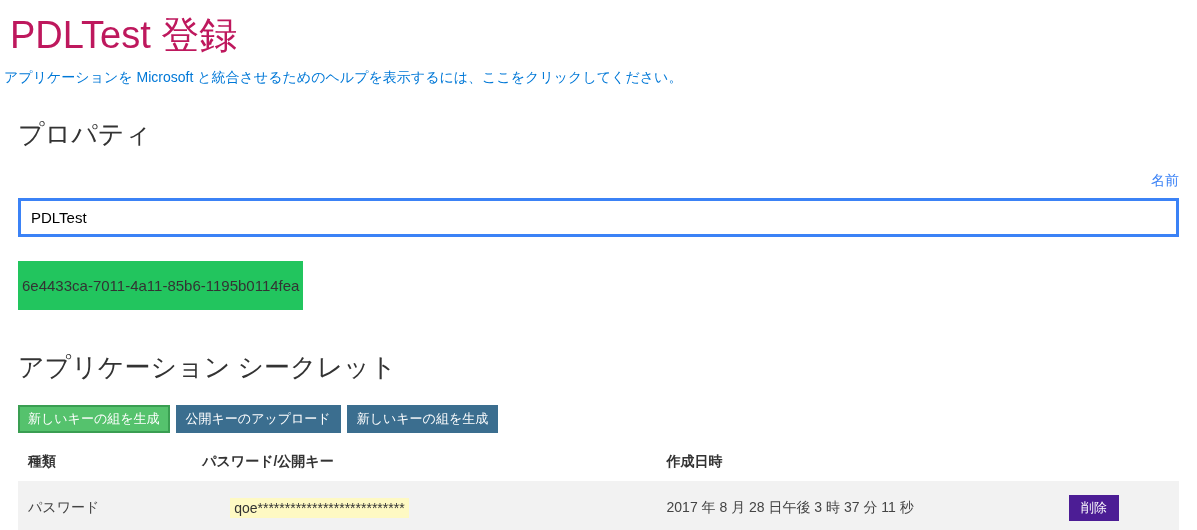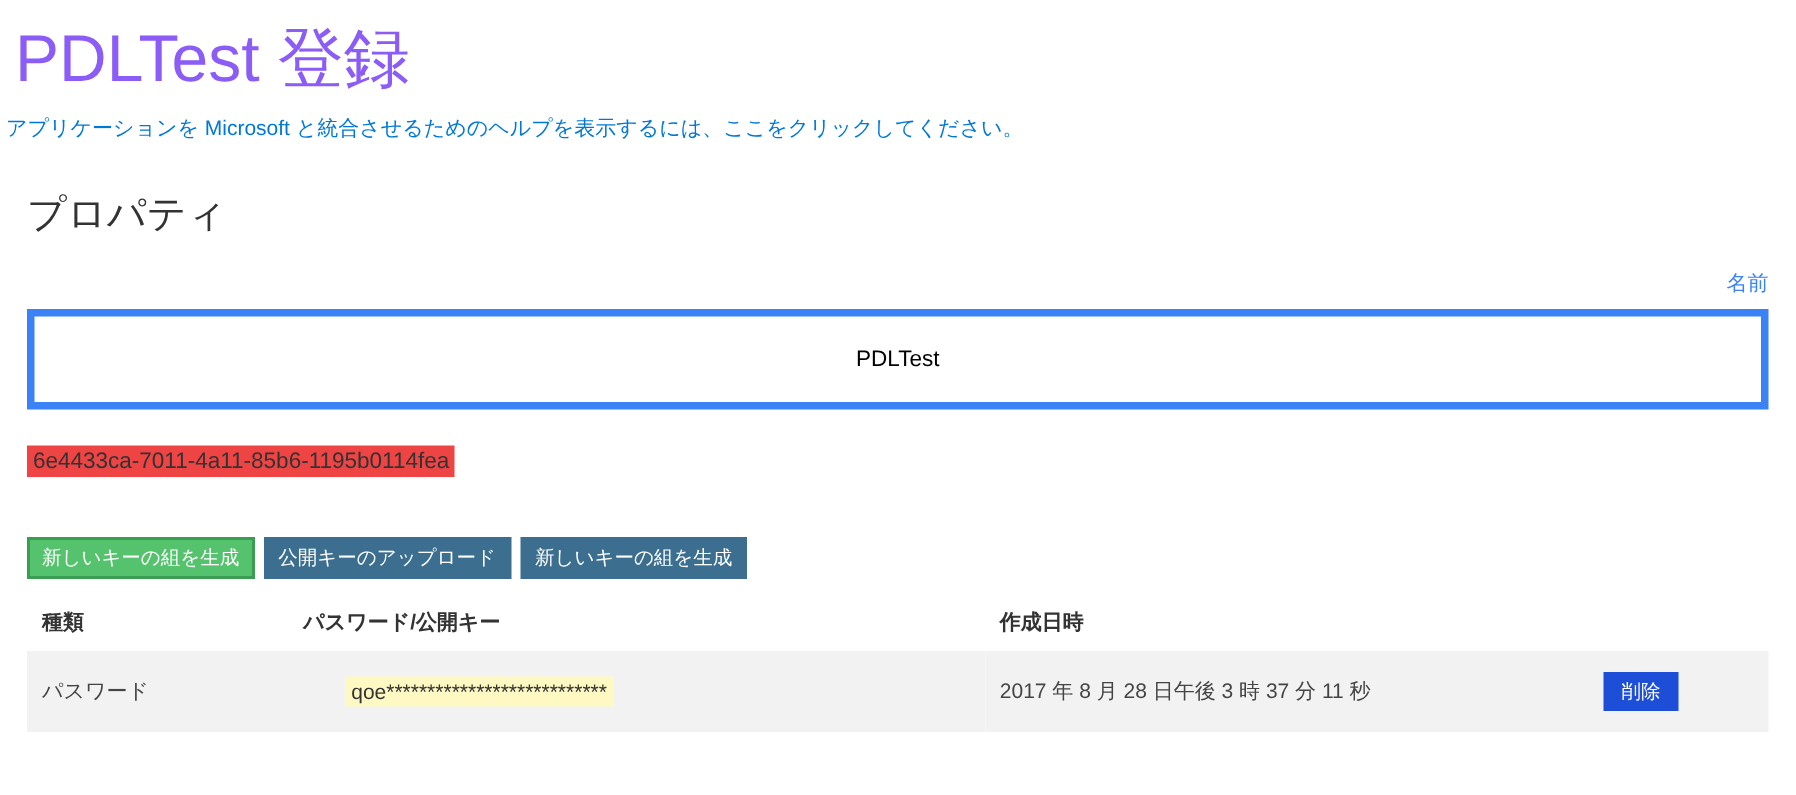--- a/index.html
+++ b/index.html
@@ -8,23 +8,23 @@
       padding: 0;
     }
     body {
       font-family: "Segoe UI", "Meiryo", "Yu Gothic", sans-serif;
       font-size: 14px;
       color: #333;
       background: #fff;
       padding: 0;
     }
     .page-title {
-      font-size: 44px;
+      font-size: 38px;
       font-weight: 300;
-      color: #8b5cf6;
+      color: #be185d;
       padding: 10px 10px 8px 10px;
     }
     .help-link {
       color: #0078d7;
       font-size: 14px;
       padding: 0 10px 20px 4px;
       display: block;
       cursor: pointer;
     }
     .section {
@@ -37,31 +37,30 @@
       margin-bottom: 20px;
     }
     .field-label {
       font-size: 14px;
       color: #3b82f6;
       margin-bottom: 8px;
       text-align: right;
     }
     .text-input {
       width: 100%;
-      padding: 20px 10px;
+      padding: 8px 10px;
       font-size: 15px;
-      border: 5px solid #3b82f6;
+      border: 3px solid #3b82f6;
       font-family: inherit;
       margin-bottom: 20px;
-      text-align: center;
     }
     .app-id {
       display: inline-block;
-      background: #ef4444;
-      padding: 2px 4px;
+      background: #22c55e;
+      padding: 16px 4px;
       font-size: 15px;
       color: #333;
       margin-top: 4px;
     }
     .secrets-section {
       padding: 30px 18px 0 18px;
     }
     .button-row {
       display: flex;
       gap: 6px;
@@ -77,21 +76,21 @@
     }
     .btn-highlight {
       background: #55c26d;
       border: 2px solid #3a9e52;
       padding: 3px 8px;
     }
     .btn-blue {
       background: #3b6e8f;
     }
     .btn-delete {
-      background: #1d4ed8;
+      background: #4c1d95;
       padding: 4px 12px;
     }
     .secrets-table {
       width: 100%;
       border-collapse: collapse;
     }
     .secrets-table th {
       text-align: left;
       font-size: 14px;
       font-weight: bold;
@@ -127,20 +126,21 @@
 <div class="section">
   <h2 class="section-title">プロパティ</h2>
 
   <div class="field-label">名前</div>
   <input type="text" class="text-input" value="PDLTest" style="">
 
   <span class="app-id">6e4433ca-7011-4a11-85b6-1195b0114fea</span>
 </div>
 
 <div class="secrets-section">
+  <h2 class="section-title">アプリケーション シークレット</h2>
 
   <div class="button-row">
     <button class="btn btn-highlight">新しいキーの組を生成</button>
     <button class="btn btn-blue">公開キーのアップロード</button>
     <button class="btn btn-blue">新しいキーの組を生成</button>
   </div>
 
   <table class="secrets-table">
     <thead>
       <tr>

